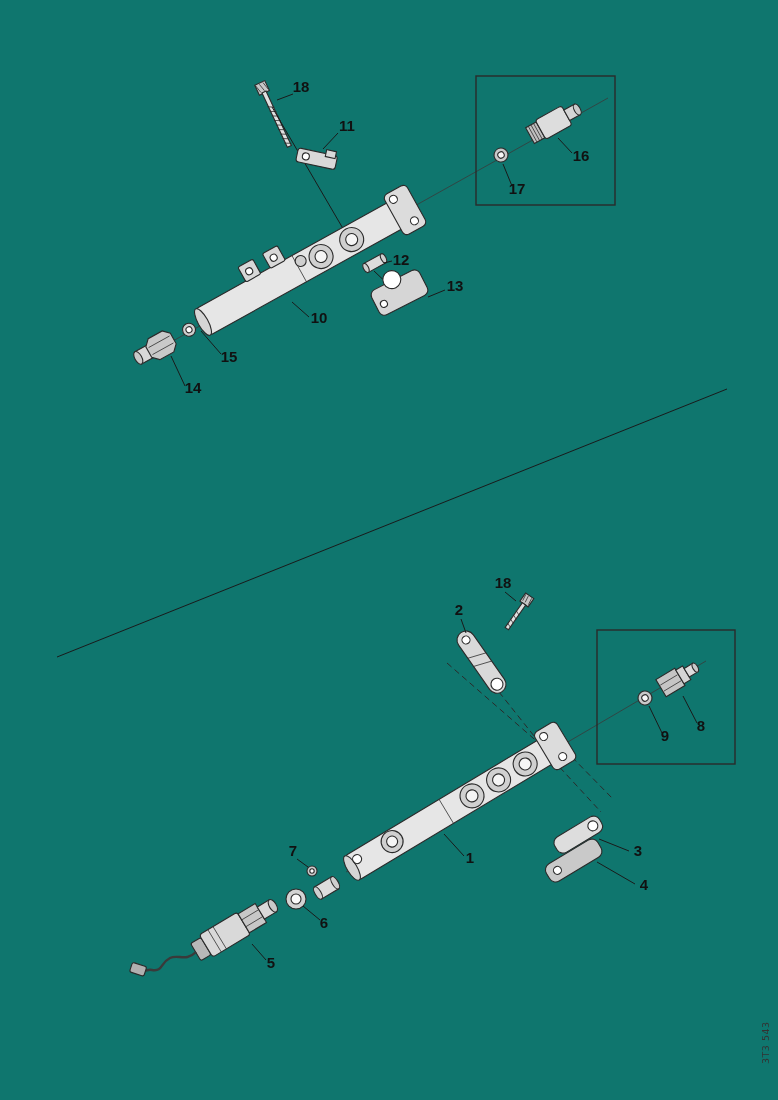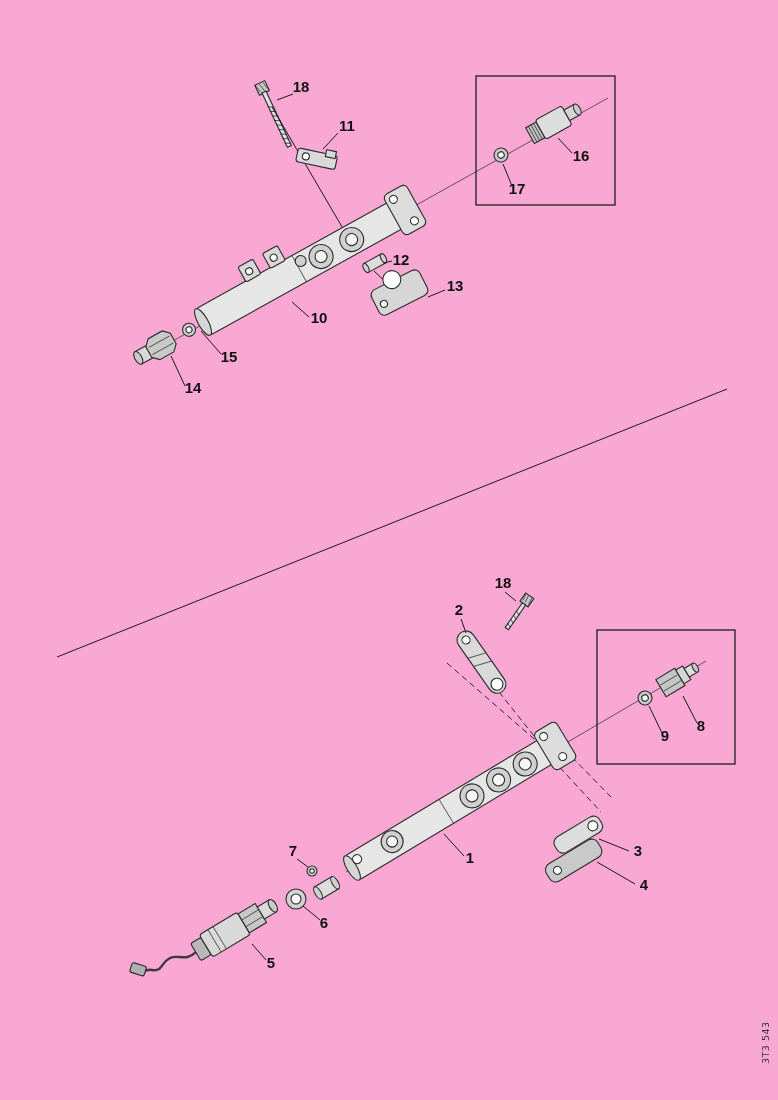--- a/index.html
+++ b/index.html
@@ -1,16 +1,16 @@
 <!DOCTYPE html>
 <html><head>
 <meta charset="utf-8">
 <style>
   html,body{margin:0;padding:0;background:#ffffff;}
-  .page{position:relative;width:778px;height:1100px;background:#f9a8d4;overflow:hidden;font-family:"Liberation Sans",sans-serif;}
+  .page{position:relative;width:778px;height:1100px;background:#0f766e;overflow:hidden;font-family:"Liberation Sans",sans-serif;}
   svg{display:block;}
   .outline{stroke:#2a2a2a;stroke-width:1.1;}
   .thin{stroke:#2a2a2a;stroke-width:0.7;fill:none;}
   .leader{stroke:#1a1a1a;stroke-width:1;}
   .center{stroke:#3a3a3a;stroke-width:0.8;}
   .dashed{stroke:#2a2a2a;stroke-width:1;stroke-dasharray:6 4;fill:none;}
   .callout{font-family:"Liberation Sans",sans-serif;font-weight:700;font-size:15px;fill:#111;}
   .code{font-family:"DejaVu Sans",sans-serif;font-size:9.5px;fill:#333;letter-spacing:0.5px;}
   .boxline{fill:none;stroke:#2a2a2a;stroke-width:1.4;}
   .cable{stroke:#3a3a3a;stroke-width:2.4;fill:none;}

